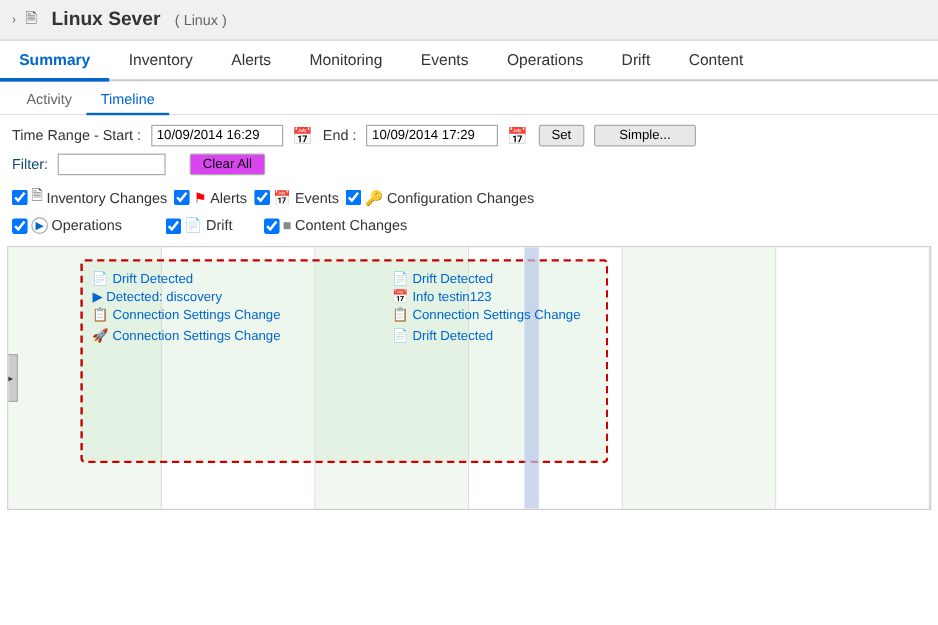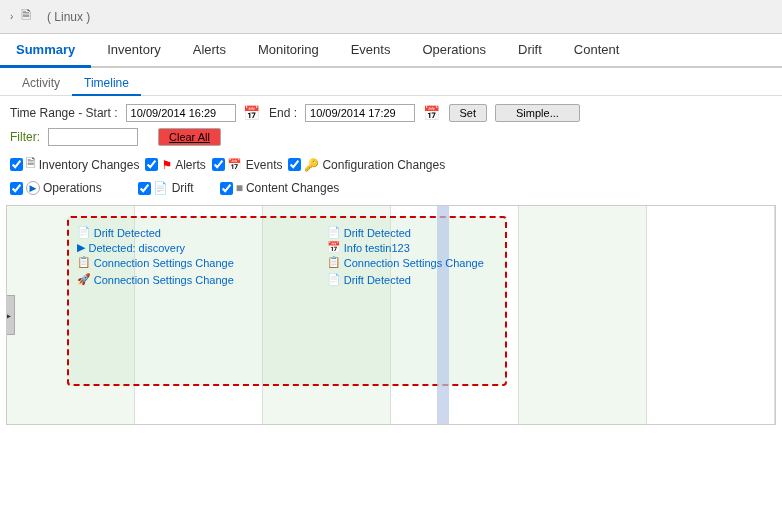--- a/index.html
+++ b/index.html
@@ -95,21 +95,21 @@
       cursor: pointer;
       border-radius: 2px;
     }
 
     .filter-row {
       display: flex;
       align-items: center;
       gap: 20px;
       margin-bottom: 4px;
     }
-    .filter-label { font-size: 12px; color: #4d7c0f; margin-right: 4px; }
+    .filter-label { font-size: 12px; color: #0c4a6e; margin-right: 4px; }
     .filter-group { display: flex; align-items: center; gap: 4px; }
     .filter-input-red {
       border: 1px solid #aaa;
       padding: 2px 4px;
       font-size: 11px;
       width: 90px;
       background: #cc0000;
     }
     .filter-input-yellow {
       border: 1px solid #aaa;
@@ -121,25 +121,24 @@
     .filter-input-plain {
       border: 1px solid #aaa;
       padding: 2px 4px;
       font-size: 11px;
       width: 90px;
       background: #fff;
     }
     .btn-clear-all {
       padding: 2px 10px;
       font-size: 11px;
-      background: #ef4444;
+      background: #d946ef;
       border: 1px solid #aaa;
       cursor: pointer;
       border-radius: 2px;
-      text-decoration: underline;
     }
 
     .checkbox-row {
       display: flex;
       flex-wrap: wrap;
       gap: 6px;
       align-items: center;
       padding: 4px 0 2px;
     }
     .checkbox-item {
@@ -222,20 +221,21 @@
       justify-content: center;
       font-size: 10px;
     }
   </style>
 </head>
 <body>
 
 <div class="top-bar">
   <span class="breadcrumb-arrow">›</span>
   <span class="server-icon">🗎</span>
+  <span class="server-title">Linux Sever</span>
   <span class="server-subtitle">( Linux )</span>
 </div>
 
 <div class="main-tabs">
   <div class="main-tab active">Summary</div>
   <div class="main-tab">Inventory</div>
   <div class="main-tab">Alerts</div>
   <div class="main-tab">Monitoring</div>
   <div class="main-tab">Events</div>
   <div class="main-tab">Operations</div>

